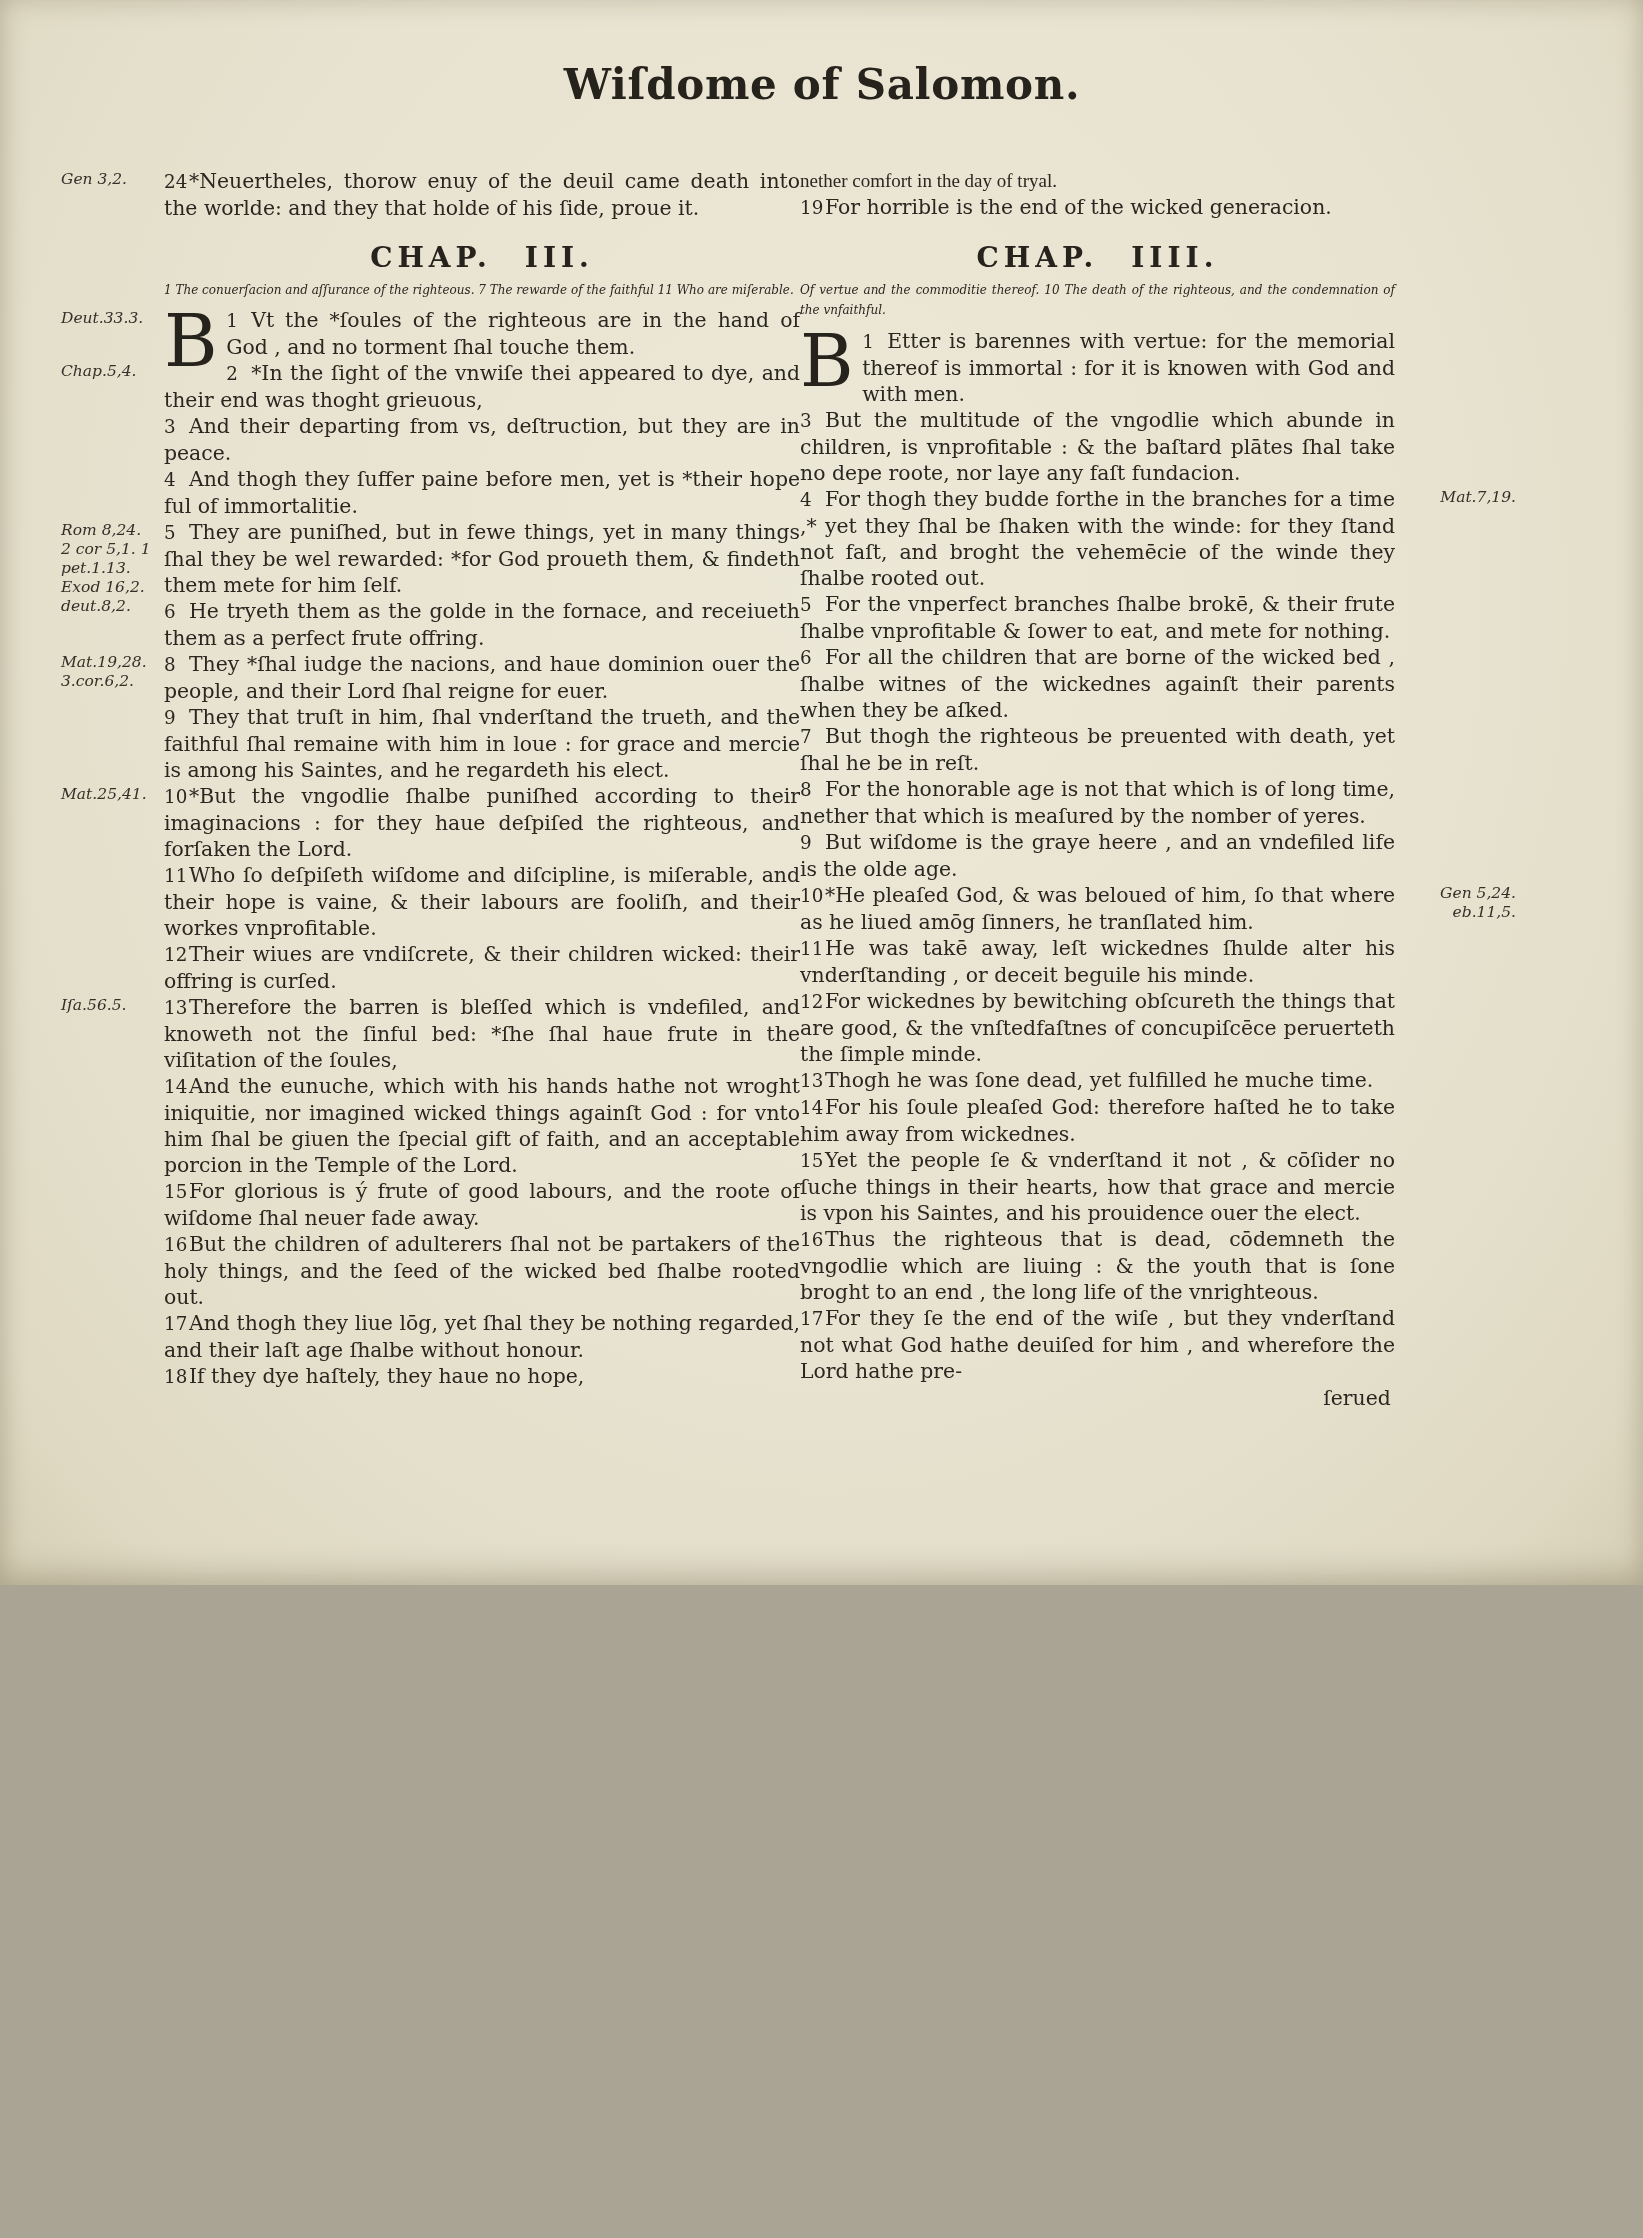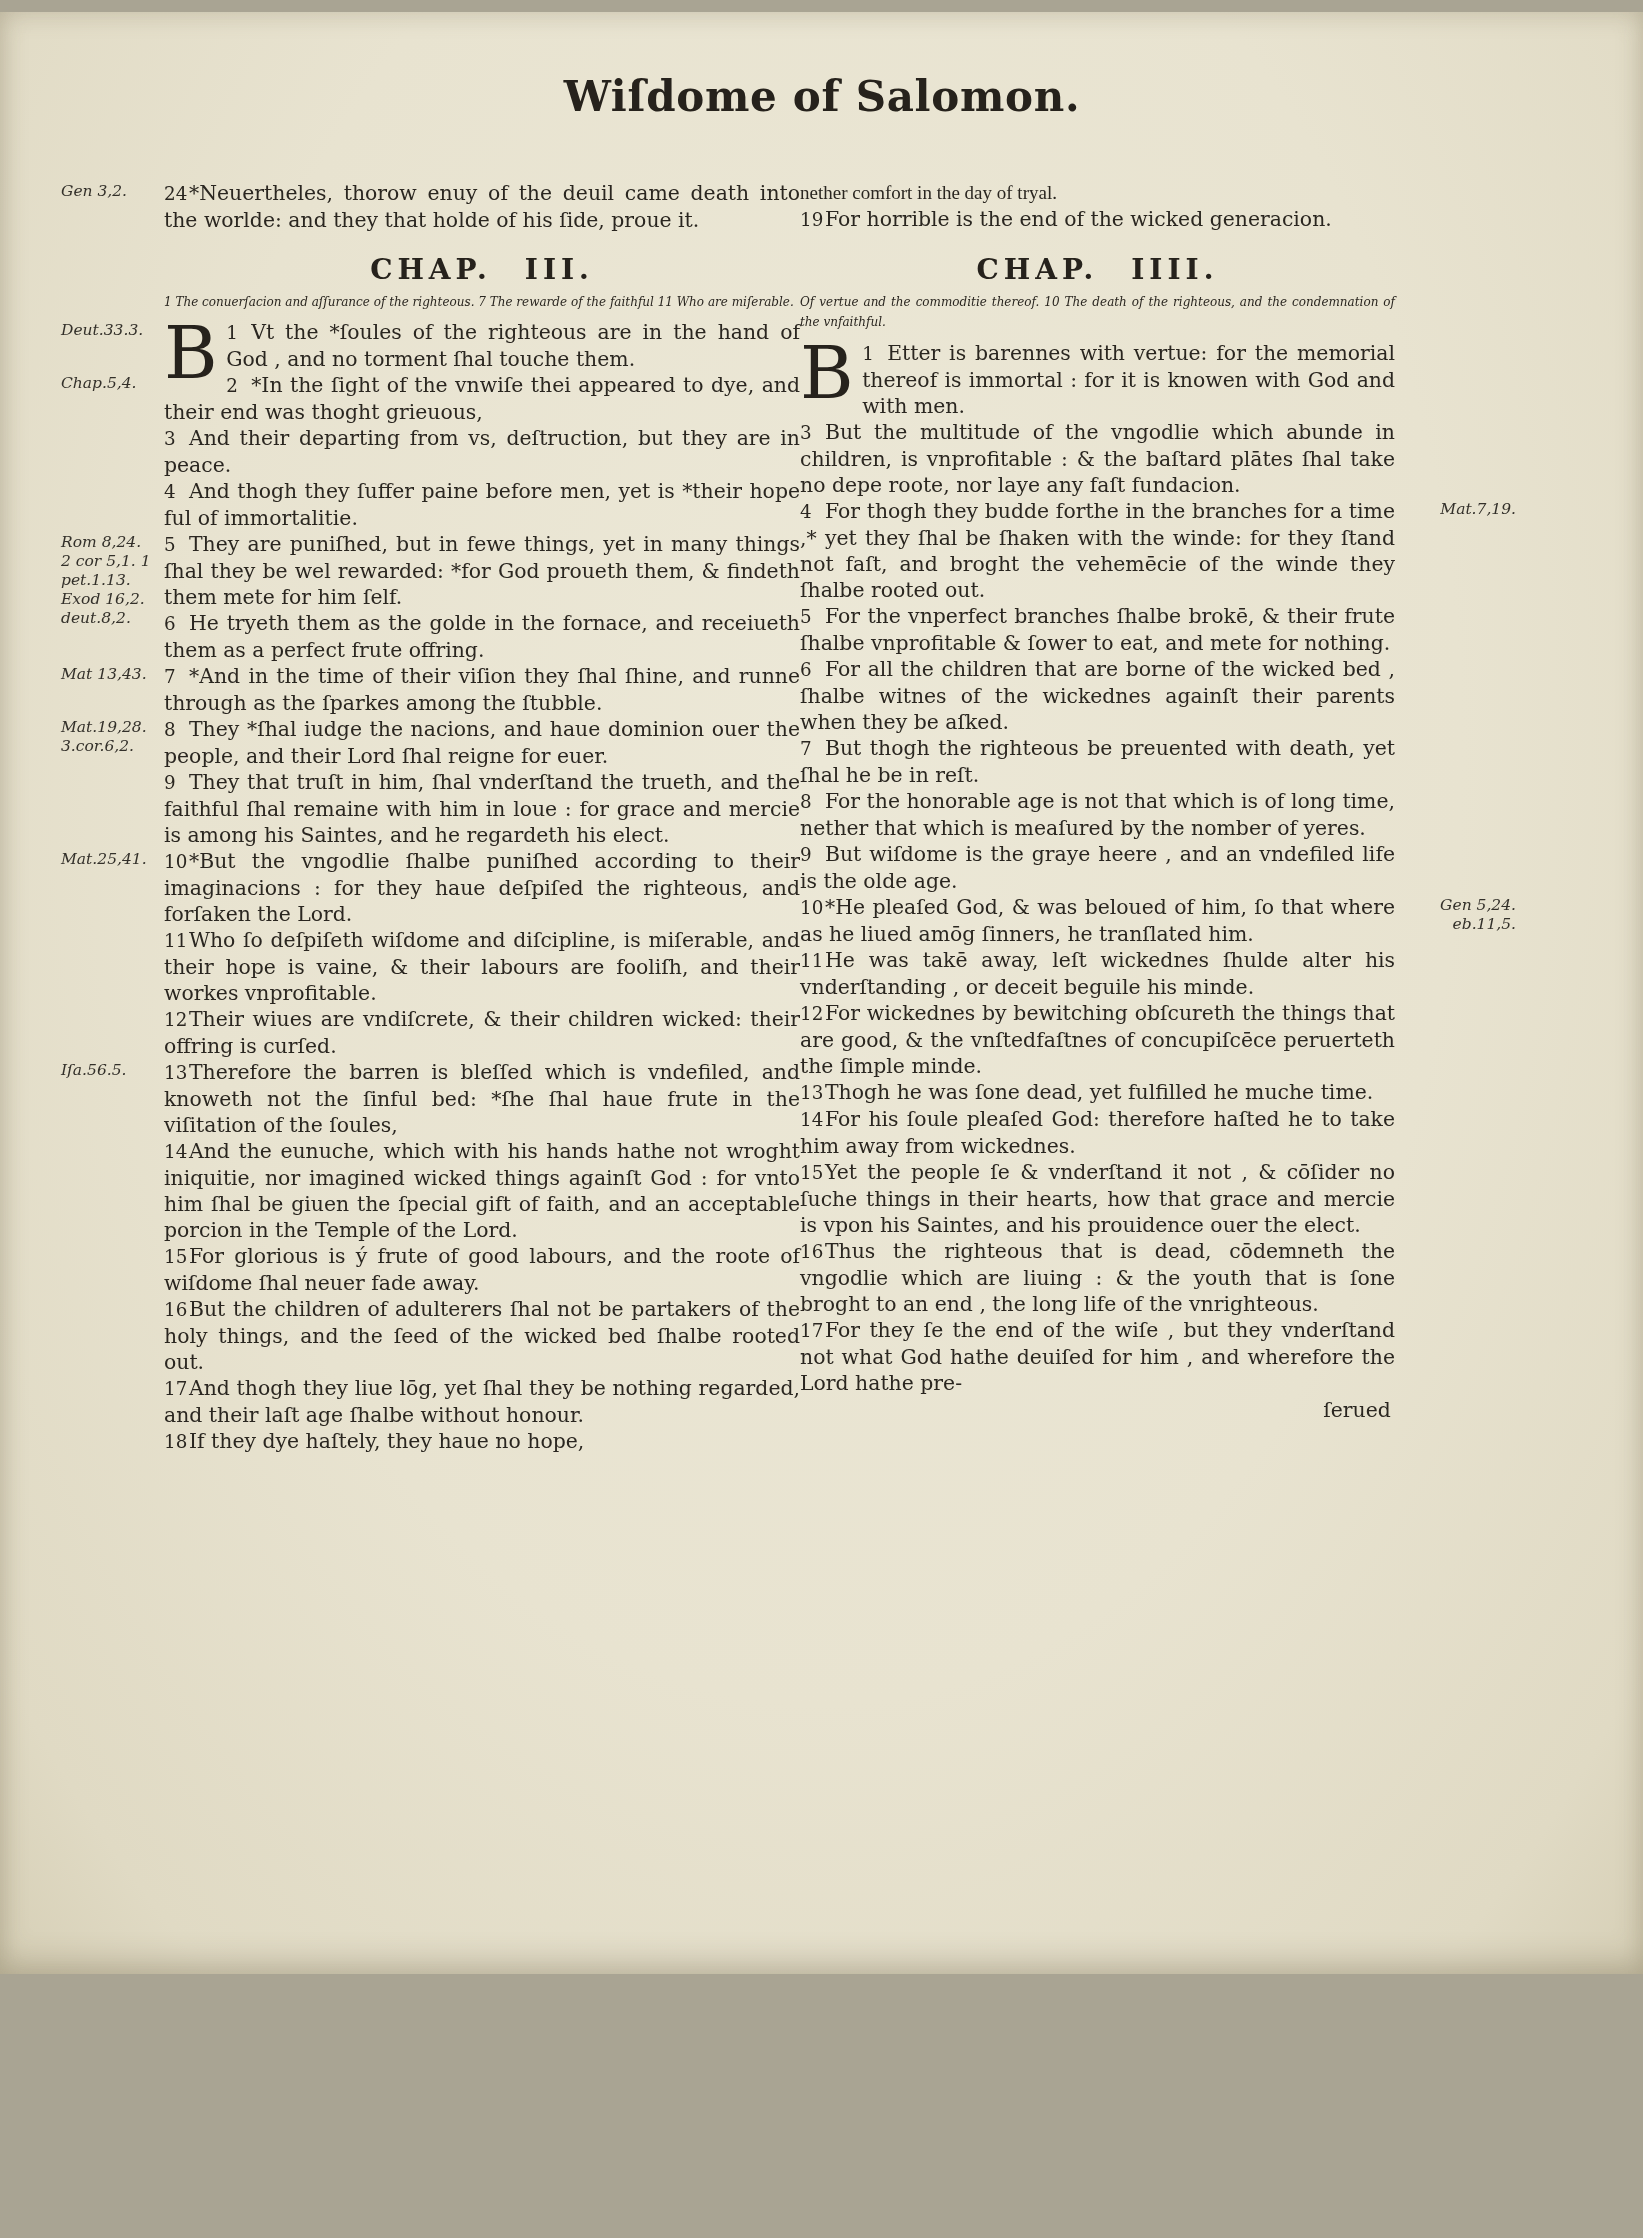--- a/index.html
+++ b/index.html
@@ -1,19 +1,19 @@
 <!DOCTYPE html>
 <html style="font-size:11.3px"><head>
 <meta charset="utf-8">
 <style>
   html,body{margin:0;padding:0;background:#a9a493;}
   .page{
     position:relative;
-    width:1644px;height:1962px;
-    margin:12px auto;
+    width:1644px;height:1585px;
+    margin:0 auto;
     background:
       radial-gradient(ellipse at 50% 38%, #ece8d7 0%, #e8e3d0 55%, #e0dac4 88%, #d6cfb6 100%);
     box-shadow: inset 0 -12.7px 28px rgba(90,80,50,.25), inset 0 7px 21px rgba(120,110,80,.15);
     font-family:"DejaVu Serif", serif;
     color:#2a2620;
     overflow:hidden;
   }
   .title{
     text-align:center;
     padding-top:32px;
@@ -115,21 +115,20 @@
           <p class="verse"><span class="mnote">Chap.5,4.</span><span class="vnum">2</span><span class="vtext">*In the ſight of the vnwiſe thei appeared to dye, and their end was thoght grieuous,</span></p>
 
           <p class="verse"><span class="vnum">3</span><span class="vtext">And their departing from vs, deſtruction, but they are in peace.</span></p>
 
           <p class="verse"><span class="vnum">4</span><span class="vtext">And thogh they ſuffer paine before men, yet is *their hope ful of immortalitie.</span></p>
 
           <p class="verse"><span class="mnote">Rom 8,24. 2 cor 5,1. 1 pet.1.13. Exod 16,2. deut.8,2.</span><span class="vnum">5</span><span class="vtext">They are puniſhed, but in fewe things, yet in many things ſhal they be wel rewarded: *for God proueth them, &amp; findeth them mete for him ſelf.</span></p>
 
           <p class="verse"><span class="vnum">6</span><span class="vtext">He tryeth them as the golde in the fornace, and receiueth them as a perfect frute offring.</span></p>
 
-          <p class="verse"><span class="mnote">Mat 13,43.</span><span class="vnum">7</span><span class="vtext">*And in the time of their viſion they ſhal ſhine, and runne through as the ſparkes among the ſtubble.</span></p>
 
           <p class="verse"><span class="mnote">Mat.19,28. 3.cor.6,2.</span><span class="vnum">8</span><span class="vtext">They *ſhal iudge the nacions, and haue dominion ouer the people, and their Lord ſhal reigne for euer.</span></p>
 
           <p class="verse"><span class="vnum">9</span><span class="vtext">They that truſt in him, ſhal vnderſtand the trueth, and the faithful ſhal remaine with him in loue : for grace and mercie is among his Saintes, and he regardeth his elect.</span></p>
 
           <p class="verse"><span class="mnote">Mat.25,41.</span><span class="vnum">10</span><span class="vtext">*But the vngodlie ſhalbe puniſhed according to their imaginacions : for they haue deſpiſed the righteous, and forſaken the Lord.</span></p>
 
           <p class="verse"><span class="vnum">11</span><span class="vtext">Who ſo deſpiſeth wiſdome and diſcipline, is miſerable, and their hope is vaine, &amp; their labours are fooliſh, and their workes vnprofitable.</span></p>
 
           <p class="verse"><span class="vnum">12</span><span class="vtext">Their wiues are vndiſcrete, &amp; their children wicked: their offring is curſed.</span></p>

